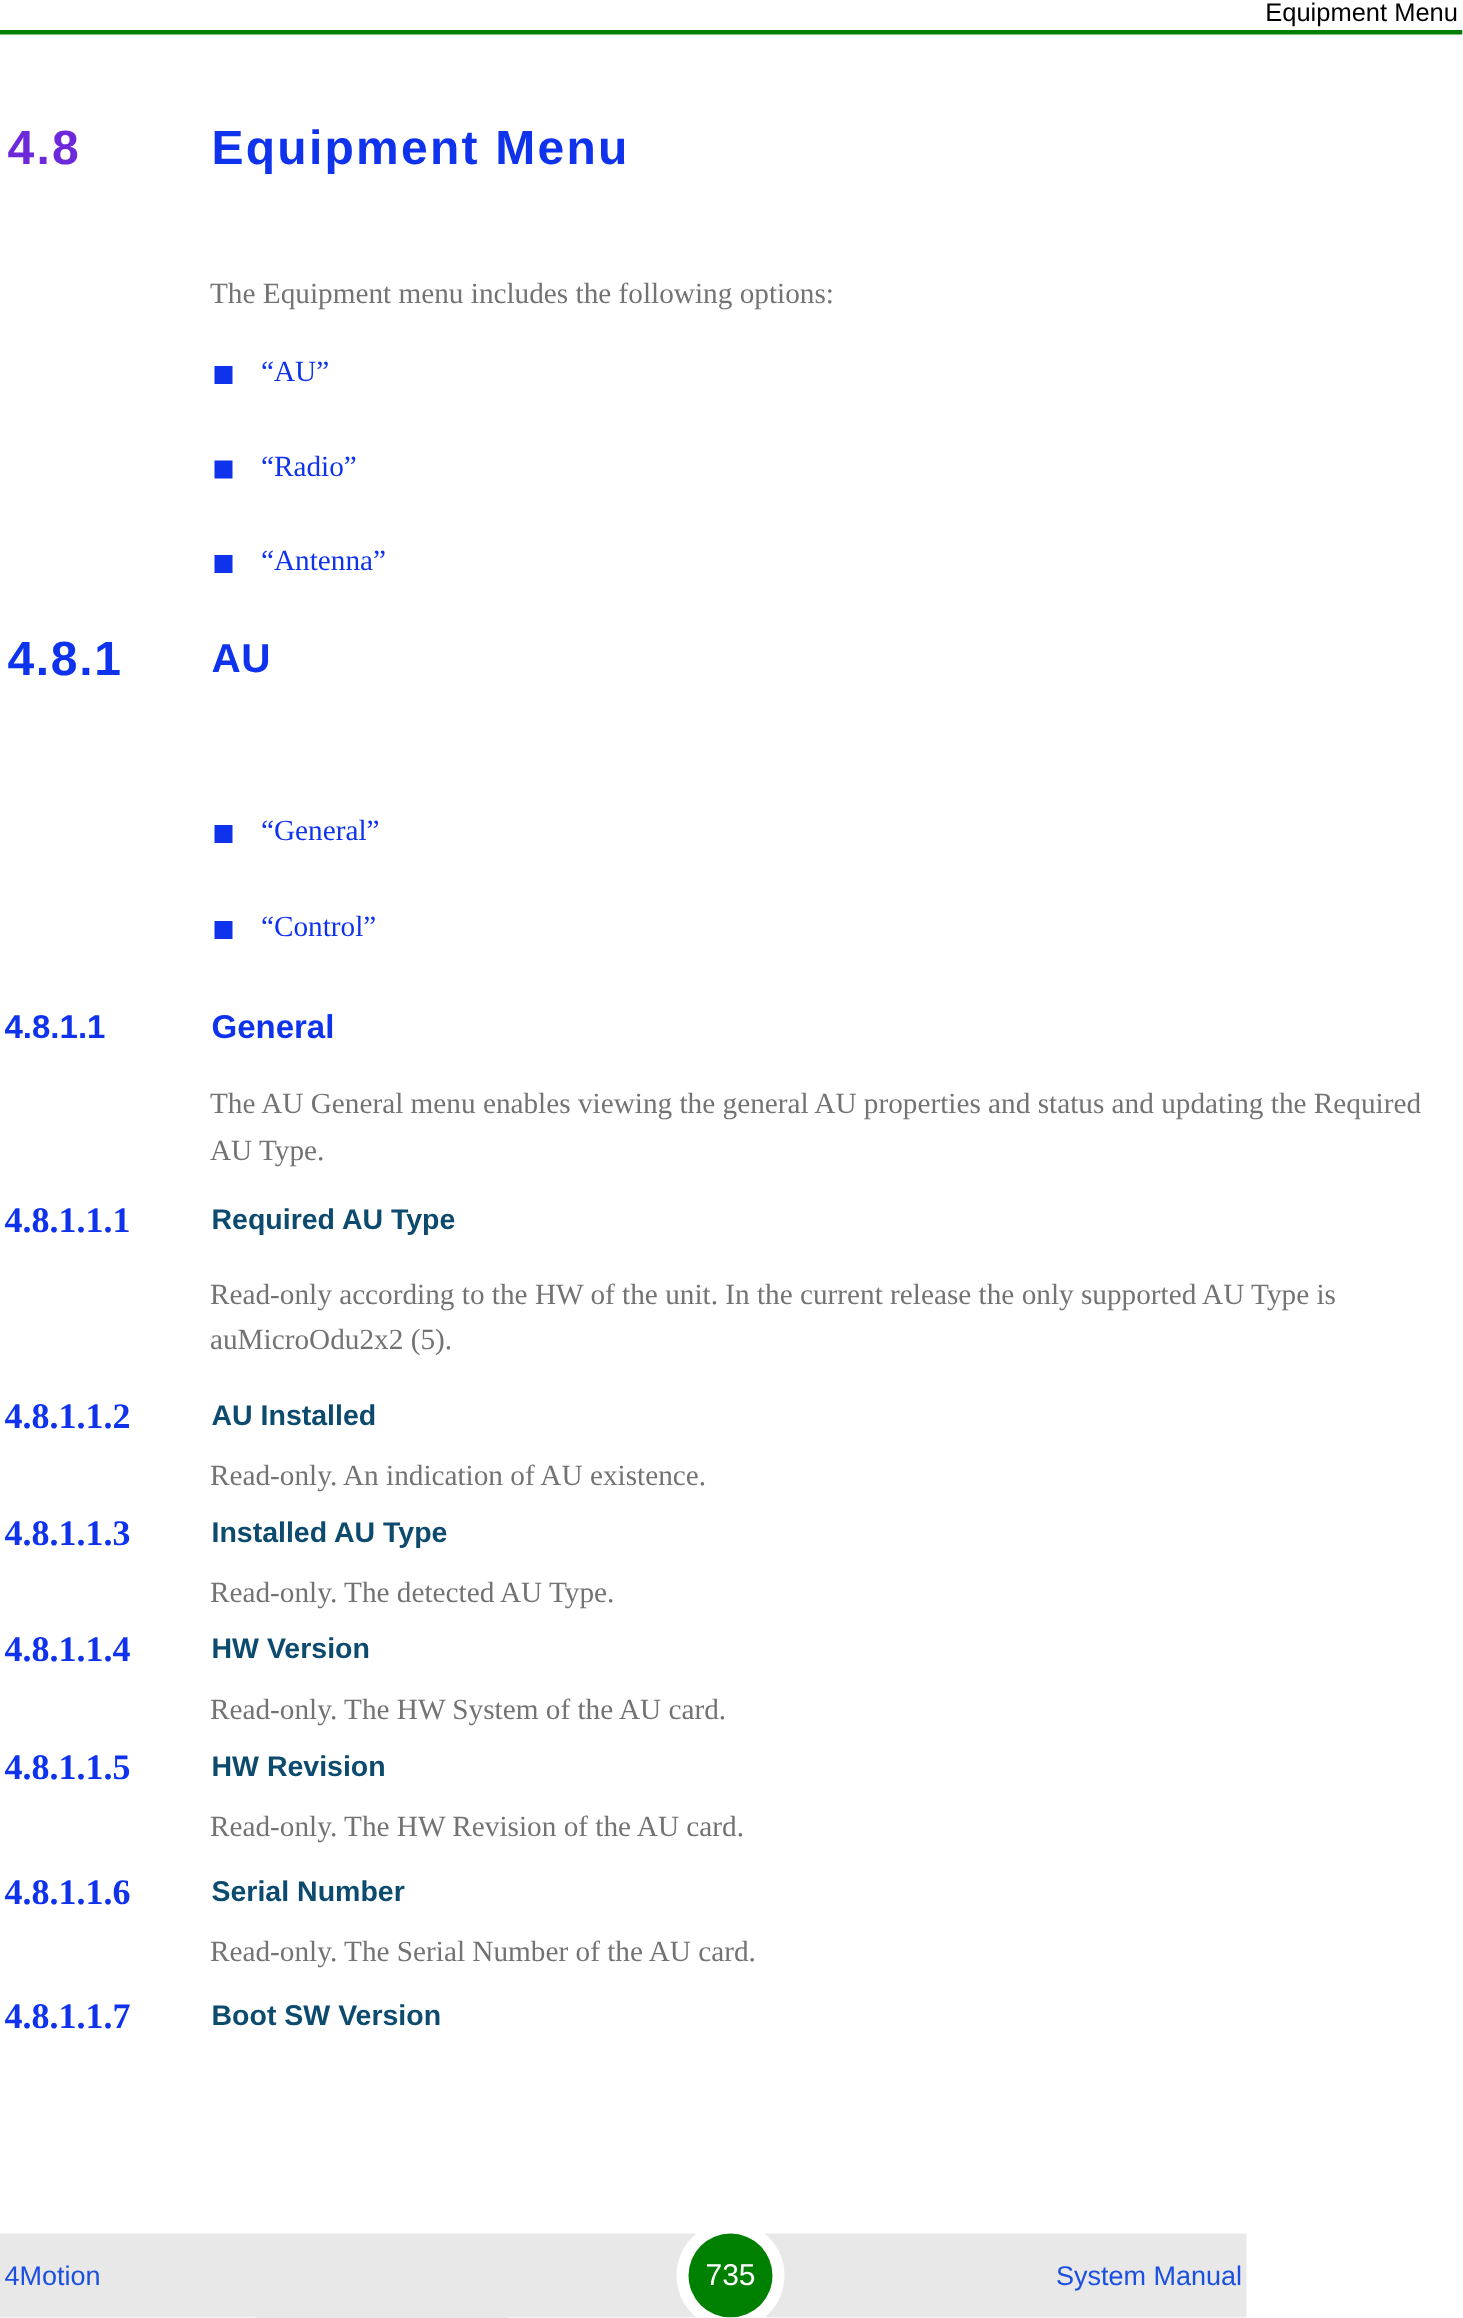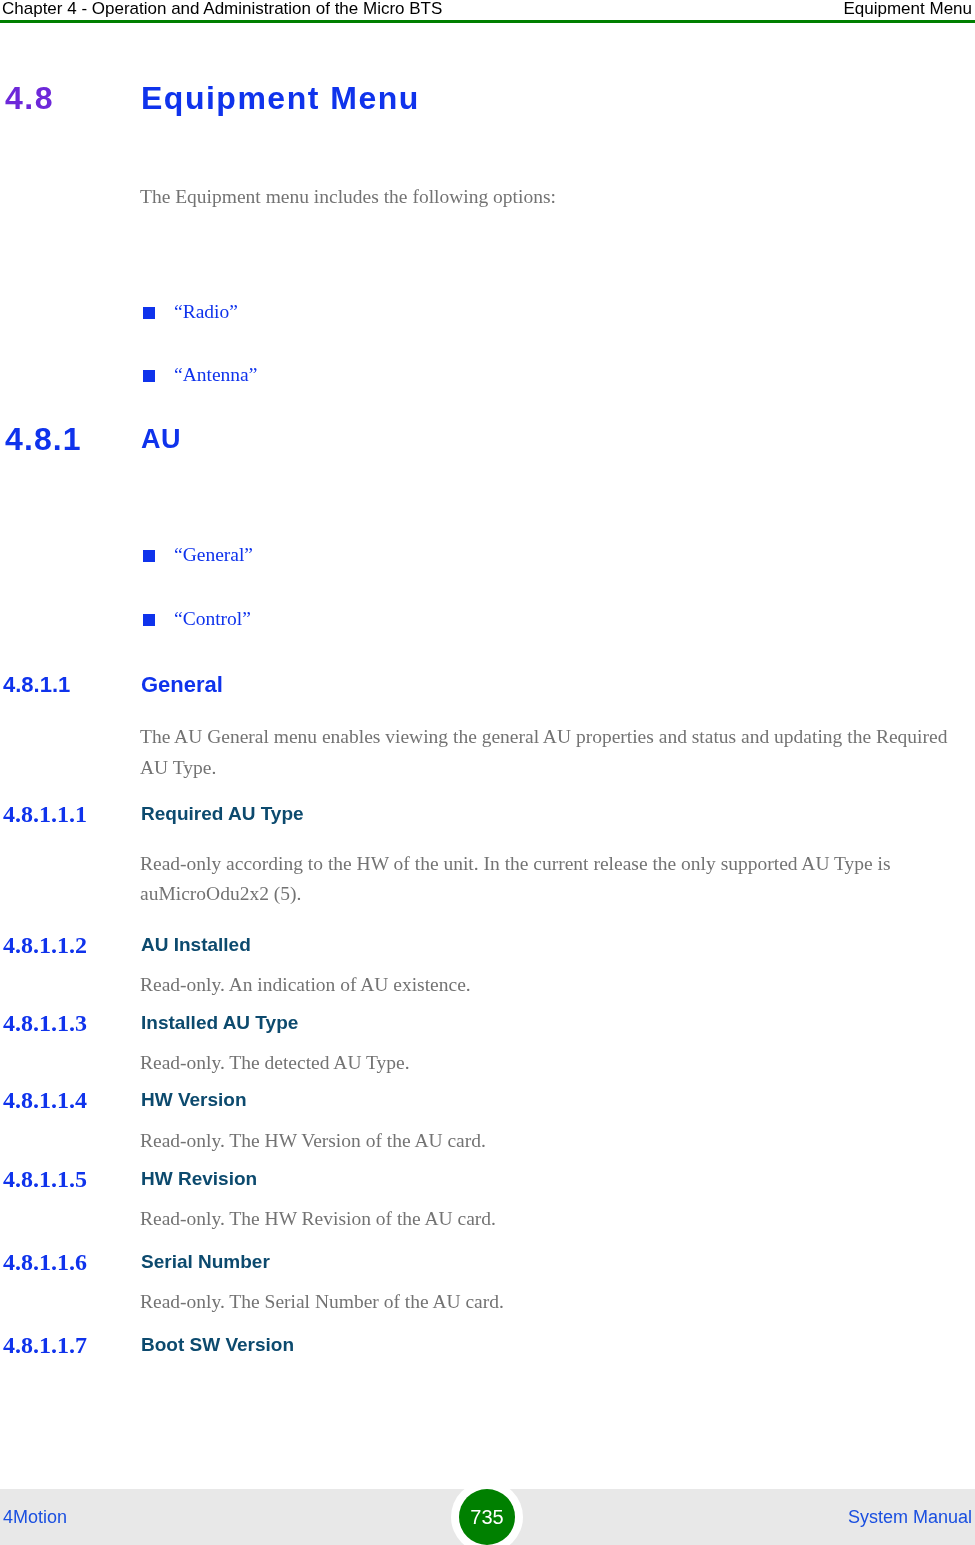--- a/index.html
+++ b/index.html
@@ -198,21 +198,21 @@
     line-height: 26px;
     color: #0f33ec;
     white-space: nowrap;
   }
 
   
   .page-footer {
     position: absolute;
     left: 0;
     top: 1489px;
-    width: 975px;
+    width: 831px;
     height: 56px;
     background: #e8e8e8;
   }
   .footer-left {
     position: absolute;
     left: 3px;
     top: 17px;
     font-family: "Liberation Sans", sans-serif;
     font-size: 18px;
     line-height: 22px;
@@ -257,34 +257,37 @@
     text-align: center;
     font-family: "Liberation Sans", sans-serif;
     font-size: 20px;
     color: #ffffff;
   }
 </style>
 </head>
 <body>
 
 <div class="page-header">
-  <div class="hdr-left">Chapter 4 - Operation and Administration of the Micro BTS</div>
   <div class="hdr-right">Equipment Menu</div>
 </div>
 <div class="header-rule"></div>
 
 <div class="content">
 
   <div class="h1-row" style="top:56px;">
     <span class="h1-num">4.8</span>
     <span class="h1-text">Equipment Menu</span>
   </div>
 
   <div class="body-par" style="top:158px;">The Equipment menu includes the following options:</div>
 
+  <div class="bullet-row" style="top:215px;">
+    <span class="bullet-sq"></span>
+    <span class="bullet-label">“AU”</span>
+  </div>
   <div class="bullet-row" style="top:278px;">
     <span class="bullet-sq"></span>
     <span class="bullet-label">“Radio”</span>
   </div>
   <div class="bullet-row" style="top:341px;">
     <span class="bullet-sq"></span>
     <span class="bullet-label">“Antenna”</span>
   </div>
 
   <div class="h1-row" style="top:400px;">
@@ -323,21 +326,21 @@
   <div class="h1-row" style="top:988px;">
     <span class="h4-num">4.8.1.1.3</span>
     <span class="h4-text">Installed AU Type</span>
   </div>
   <div class="body-par tight" style="top:1025px;">Read-only. The detected AU Type.</div>
 
   <div class="h1-row" style="top:1065px;">
     <span class="h4-num">4.8.1.1.4</span>
     <span class="h4-text">HW Version</span>
   </div>
-  <div class="body-par tight" style="top:1103px;">Read-only. The HW Version of the AU card.</div>
+  <div class="body-par tight" style="top:1103px;">Read-only. The HW System of the AU card.</div>
 
   <div class="h1-row" style="top:1144px;">
     <span class="h4-num">4.8.1.1.5</span>
     <span class="h4-text">HW Revision</span>
   </div>
   <div class="body-par tight" style="top:1181px;">Read-only. The HW Revision of the AU card.</div>
 
   <div class="h1-row" style="top:1227px;">
     <span class="h4-num">4.8.1.1.6</span>
     <span class="h4-text">Serial Number</span>

